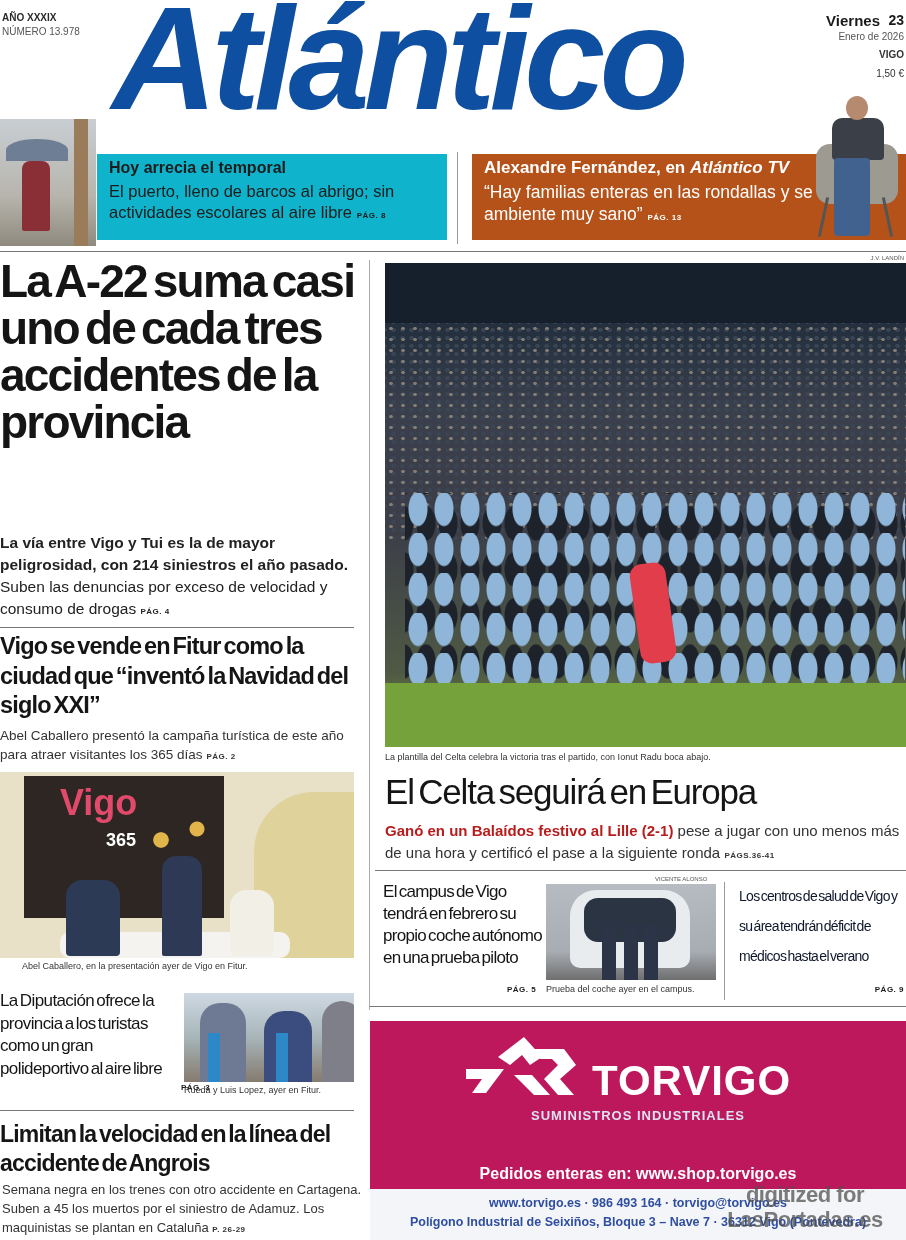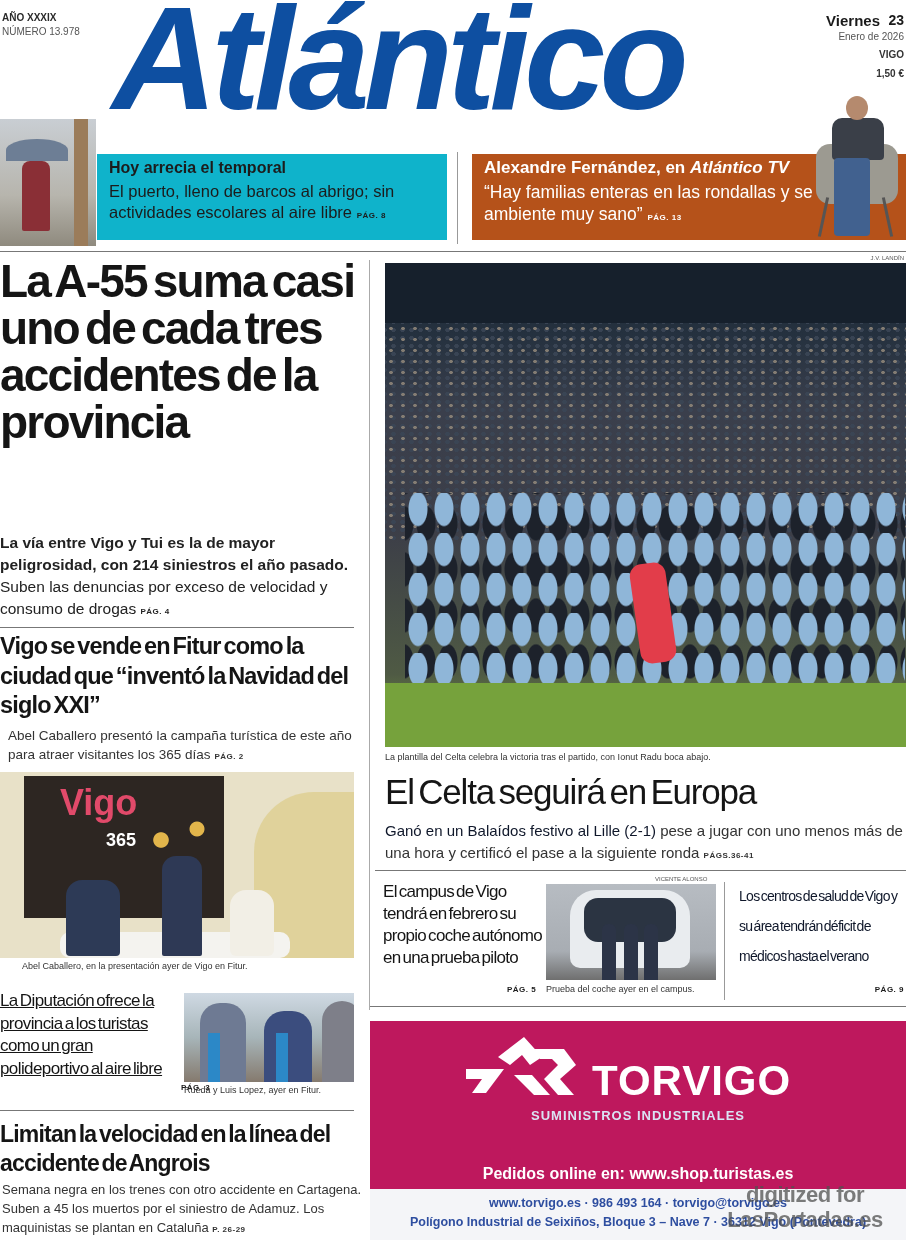--- a/index.html
+++ b/index.html
@@ -8,21 +8,21 @@
   .abs { position: absolute; }
 
   
   .issue-year { left: 2px; top: 12px; font-size: 10px; font-weight: bold; color: #2a2a2a; }
   .issue-num { left: 2px; top: 26px; font-size: 10px; color: #555; }
   .logo { left: 112px; top: -14px; width: 690px; font-family: "Liberation Sans", sans-serif; font-weight: bold; font-style: italic; font-size: 146px; letter-spacing: -6px; color: #0e4fa1; line-height: 1; }
   .date-day { right: 26px; top: 12px; font-size: 15px; font-weight: bold; }
   .date-num { right: 2px; top: 12px; font-size: 14px; font-weight: bold; }
   .date-month { right: 2px; top: 31px; font-size: 10px; color: #555; }
   .city { right: 2px; top: 49px; font-size: 10px; font-weight: bold; color: #333; }
-  .price { right: 2px; top: 68px; font-size: 10px; font-weight: bold; color: #333; }
+  .price { right: 2px; top: 68px; font-size: 10px; font-weight: normal; color: #333; }
 
   
   .photo-rain { left: 0; top: 119px; width: 96px; height: 127px; background: linear-gradient(180deg,#c9ced3 0%,#b7b5ad 60%,#8f8a7e 100%); overflow: hidden; }
   .photo-rain .umbrella { position: absolute; left: 6px; top: 20px; width: 62px; height: 22px; background: #6d7e95; border-radius: 50% 50% 0 0; }
   .photo-rain .person { position: absolute; left: 22px; top: 42px; width: 28px; height: 70px; background: #8a2f36; border-radius: 8px 8px 2px 2px; }
   .photo-rain .post { position: absolute; right: 8px; top: 0; width: 14px; height: 127px; background: #9b7c5a; }
 
   .teaser-left { left: 97px; top: 154px; width: 350px; height: 86px; background: #0fb3cb; padding: 5px 12px; }
   .teaser-left .t-head { font-size: 16px; font-weight: bold; color: #1c1c1c; }
   .teaser-left .t-body { font-size: 16.5px; color: #1c1c1c; line-height: 21px; margin-top: 4px; }
@@ -44,36 +44,36 @@
 
   .rule-top { left: 0; top: 251px; width: 906px; height: 1px; background: #777; }
 
   
   .lead-title { left: 0; top: 258px; width: 372px; font-size: 46px; font-weight: bold; line-height: 47px; letter-spacing: -1.8px; word-spacing: -5px; color: #151515; }
   .lead-sub { left: 0; top: 532px; width: 360px; font-size: 15.5px; line-height: 22px; color: #222; }
   .lead-sub b { font-weight: bold; }
   .col-rule { left: 0; top: 627px; width: 354px; height: 1px; background: #777; }
 
   .vigo-title { left: 0; top: 632px; width: 360px; font-size: 23.5px; font-weight: bold; line-height: 29.5px; letter-spacing: -0.8px; word-spacing: -3px; color: #151515; }
-  .vigo-sub { left: 0; top: 726px; width: 360px; font-size: 13.5px; line-height: 19px; color: #333; padding-left: 8px; }
+  .vigo-sub { left: 0; top: 726px; width: 360px; font-size: 13.5px; line-height: 19px; color: #333; }
 
   .photo-fitur { left: 0; top: 772px; width: 354px; height: 186px; background: #e8e1c8; overflow: hidden; }
   .fitur-screen { position: absolute; left: 24px; top: 4px; width: 200px; height: 142px; background: #2d2622; }
   .fitur-vigo { position: absolute; left: 36px; top: 6px; font-size: 36px; font-weight: bold; color: #e14a6a; font-family: "Liberation Sans", sans-serif; }
   .fitur-365 { position: absolute; left: 82px; top: 54px; font-size: 18px; font-weight: bold; color: #fff; }
   .fitur-lights { position: absolute; left: 110px; top: 20px; width: 90px; height: 110px; background: radial-gradient(circle at 30% 40%, #e2b54b 0 8%, transparent 9%), radial-gradient(circle at 70% 30%, #e2b54b 0 7%, transparent 8%), radial-gradient(circle at 50% 70%, #c8903a 0 10%, transparent 11%); }
   .fitur-arch { position: absolute; right: -20px; top: 20px; width: 120px; height: 200px; border-radius: 60px 0 0 0; background: #d9c677; opacity: 0.55; }
   .fitur-p1 { position: absolute; left: 66px; top: 108px; width: 54px; height: 76px; background: #2d3a56; border-radius: 16px 16px 4px 4px; }
   .fitur-p2 { position: absolute; left: 162px; top: 84px; width: 40px; height: 100px; background: #2e3955; border-radius: 14px 14px 2px 2px; }
   .fitur-p3 { position: absolute; left: 230px; top: 118px; width: 44px; height: 66px; background: #f2efe6; border-radius: 16px 16px 6px 6px; }
   .fitur-sofa { position: absolute; left: 60px; top: 160px; width: 230px; height: 26px; background: #f4f3ef; border-radius: 10px; }
   .caption { font-size: 9px; color: #333; }
   .cap-fitur { left: 2px; top: 961px; margin-left: 20px; }
 
-  .dipu-title { left: 0; top: 990px; width: 178px; font-size: 17px; line-height: 22.5px; letter-spacing: -0.6px; word-spacing: -2px; color: #151515; text-decoration: underline; }
+  .dipu-title { left: 0; top: 990px; width: 178px; font-size: 17px; line-height: 22.5px; letter-spacing: -0.6px; word-spacing: -2px; color: #151515; }
   .dipu-pag { left: 137px; top: 1083px; padding-left: 44px; }
   .photo-dipu { left: 184px; top: 993px; width: 170px; height: 89px; background: linear-gradient(180deg,#cfd9e3 0%,#a7b5b9 50%,#857a6e 100%); overflow: hidden; }
   .dipu-m1 { position: absolute; left: 16px; top: 10px; width: 46px; height: 80px; background: #6e7a93; border-radius: 20px 20px 0 0; }
   .dipu-m2 { position: absolute; left: 80px; top: 18px; width: 48px; height: 72px; background: #3b4d7e; border-radius: 20px 20px 0 0; }
   .dipu-m3 { position: absolute; left: 138px; top: 8px; width: 40px; height: 82px; background: #7e7f89; border-radius: 20px 20px 0 0; }
   .dipu-scarf { position: absolute; top: 40px; width: 12px; height: 50px; background: #2c88c7; }
   .cap-dipu { left: 184px; top: 1085px; }
   .col-rule2 { left: 0; top: 1110px; width: 354px; height: 1px; background: #777; }
 
   .tren-title { left: 0; top: 1120px; width: 362px; font-size: 23px; font-weight: bold; line-height: 29px; letter-spacing: -0.8px; word-spacing: -3px; color: #151515; }
@@ -86,21 +86,21 @@
   .photo-main { left: 385px; top: 263px; width: 521px; height: 484px; background: linear-gradient(180deg,#1e2a36 0%,#25313f 15%,#3a3f4c 30%,#3c3e48 55%,#4f5a44 85%,#7aa63e 100%); overflow: hidden; }
   .stadium-roof { position: absolute; left: 0; top: 0; width: 521px; height: 60px; background: #16202c; }
   .crowd { position: absolute; left: 0; top: 60px; width: 521px; height: 220px; background-image: radial-gradient(circle, #8d8478 1.5px, transparent 2px), radial-gradient(circle, #3b4656 2px, transparent 2.5px); background-size: 12px 11px, 9px 8px; background-position: 0 0, 4px 3px; opacity: 0.9; }
   .players { position: absolute; left: 20px; top: 230px; width: 500px; height: 200px; background-image: radial-gradient(ellipse 10px 18px at 50% 40%, #8fb6d8 90%, transparent 100%), radial-gradient(ellipse 10px 18px at 50% 40%, #1d222b 90%, transparent 100%); background-size: 26px 40px, 22px 46px; background-position: 0 0, 10px 12px; }
   .pitch { position: absolute; left: 0; top: 420px; width: 521px; height: 64px; background: #76a23c; }
   .radu { position: absolute; left: 250px; top: 300px; width: 36px; height: 100px; background: #e23d4a; border-radius: 12px; transform: rotate(-8deg); }
   .cap-main { left: 385px; top: 752px; font-size: 9px; }
 
   .celta-title { left: 385px; top: 770px; width: 521px; font-size: 35px; font-weight: normal; line-height: 44px; letter-spacing: -1.2px; word-spacing: -4px; color: #151515; }
   .celta-sub { left: 385px; top: 820px; width: 521px; font-size: 15px; line-height: 22px; color: #333; }
-  .celta-sub b { font-weight: normal; color: #0f172a; }
+  .celta-sub b { font-weight: bold; color: #b91c1c; }
   .rule-mid { left: 375px; top: 870px; width: 531px; height: 1px; background: #777; }
 
   .campus-title { left: 383px; top: 881px; width: 160px; font-size: 17px; line-height: 22px; letter-spacing: -0.7px; word-spacing: -2px; color: #151515; }
   .campus-pag { left: 507px; top: 985px; }
   .credit-vicente { left: 655px; top: 876px; font-size: 6px; color: #555; }
   .photo-campus { left: 546px; top: 884px; width: 170px; height: 96px; background: linear-gradient(180deg,#b7bcc2 0%,#a8adb3 70%,#6f6f6f 100%); overflow: hidden; }
   .bus { position: absolute; left: 24px; top: 6px; width: 120px; height: 78px; background: #e9ecef; border-radius: 26px 26px 10px 10px; }
   .bus-window { position: absolute; left: 14px; top: 8px; width: 92px; height: 44px; background: #2b3442; border-radius: 14px; }
   .bus-m { position: absolute; top: 40px; width: 14px; height: 56px; background: #2c3447; border-radius: 6px 6px 0 0; }
   .cap-campus { left: 546px; top: 984px; }
@@ -152,21 +152,21 @@
   <div class="chair"></div>
   <div class="chair-leg1"></div>
   <div class="chair-leg2"></div>
   <div class="man-body"></div>
   <div class="man-head"></div>
   <div class="man-legs"></div>
 </div>
 
 <div class="abs rule-top"></div>
 
-<div class="abs lead-title">La A-55 suma casi uno de cada tres accidentes de la provincia</div>
+<div class="abs lead-title">La A-22 suma casi uno de cada tres accidentes de la provincia</div>
 <div class="abs lead-sub"><b>La vía entre Vigo y Tui es la de mayor peligrosidad, con 214 siniestros el año pasado.</b><span> Suben las denuncias por exceso de velocidad y consumo de drogas</span> <span class="pag">PÁG. 4</span></div>
 <div class="abs col-rule"></div>
 
 <div class="abs vigo-title">Vigo se vende en Fitur como la ciudad que “inventó la Navidad del siglo XXI”</div>
 <div class="abs vigo-sub"><span>Abel Caballero presentó la campaña turística de este año para atraer visitantes los 365 días</span> <span class="pag">PÁG. 2</span></div>
 <div class="abs photo-fitur">
   <div class="fitur-arch"></div>
   <div class="fitur-screen">
     <div class="fitur-lights"></div>
     <div class="fitur-vigo">Vigo</div>
@@ -229,21 +229,21 @@
 
 <div class="abs ad">
   <svg class="ad-logo-mark" viewBox="0 0 120 64">
     <polygon points="2,34 40,34 22,58 8,58 18,44 2,44" fill="#ffffff"></polygon>
     <polygon points="34,22 60,2 78,22 66,30 58,20 46,30" fill="#ffffff"></polygon>
     <polygon points="50,40 68,40 86,60 70,60" fill="#ffffff"></polygon>
     <polygon points="70,14 100,14 112,30 96,44 110,60 94,60 80,44 94,30 88,24 76,24" fill="#ffffff"></polygon>
   </svg>
   <div class="ad-brand">TORVIGO</div>
   <div class="ad-tag">SUMINISTROS INDUSTRIALES</div>
-  <div class="ad-shop">Pedidos online en: www.shop.turistas.es</div>
+  <div class="ad-shop">Pedidos enteras en: www.shop.torvigo.es</div>
   <div class="ad-foot">
     <div class="ad-contact">www.torvigo.es · 986 493 164 · torvigo@torvigo.es</div>
     <div class="ad-address">Polígono Industrial de Seixiños, Bloque 3 – Nave 7 · 36312 Vigo (Pontevedra)</div>
   </div>
 </div>
 
 <div class="abs watermark">
   <div>digitized for</div>
   <div>LasPortadas.es</div>
 </div>

